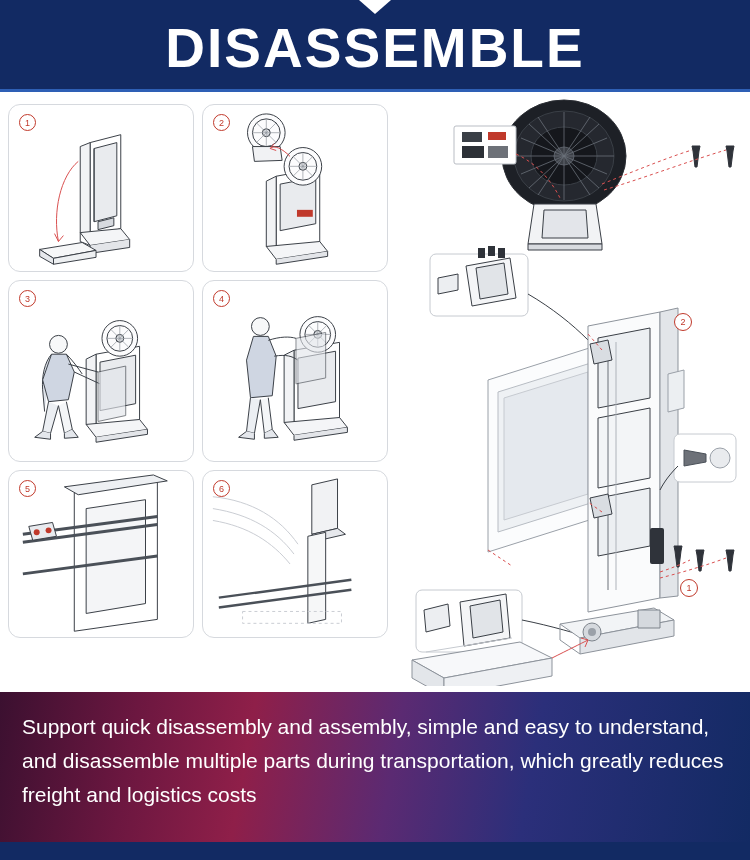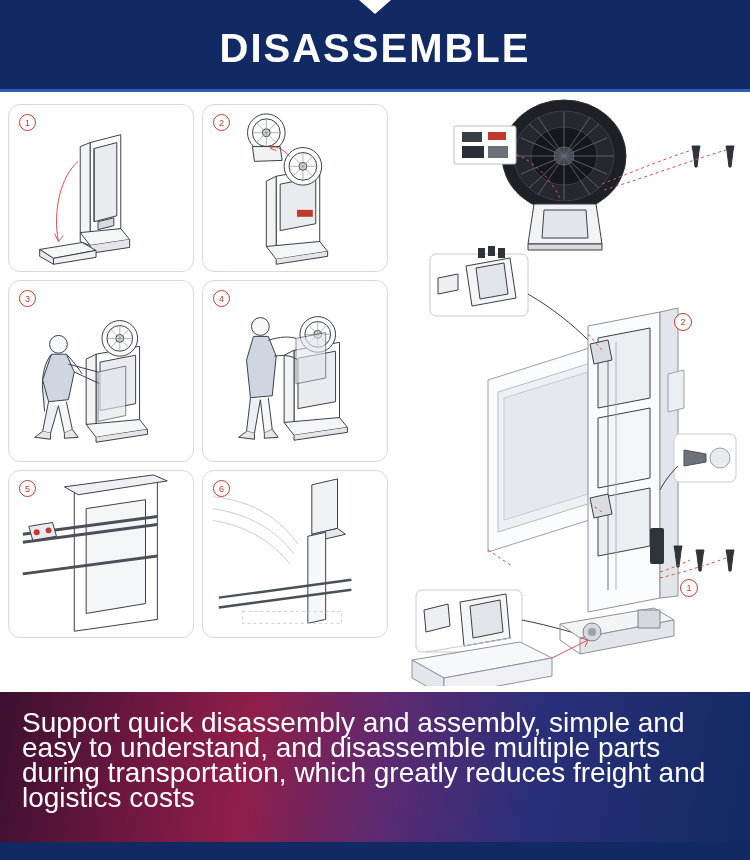--- a/index.html
+++ b/index.html
@@ -38,21 +38,21 @@
     top: 0;
     transform: translateX(-50%);
     width: 0; height: 0;
     border-left: 16px solid transparent;
     border-right: 16px solid transparent;
     border-top: 14px solid #ffffff;
     z-index: 3;
   }
   .header-title {
     color: #ffffff;
-    font-size: 40px;
+    font-size: 55px;
     font-weight: bold;
     letter-spacing: 2px;
     line-height: 1;
     margin-top: 4px;
   }
   .header-underline {
     position: absolute;
     left: 0;
     bottom: 0;
     width: 750px;
@@ -131,22 +131,22 @@
     position: absolute;
     left: 0; top: 692px;
     width: 750px;
     height: 168px;
     background: linear-gradient(100deg, #3b1030 0%, #6c1740 18%, #8f1f49 33%, #5b2a72 52%, #2b2f7a 70%, #122a63 100%);
     box-sizing: border-box;
     padding: 18px 22px 0 22px;
   }
   .footer-text {
     color: #ffffff;
-    font-size: 28px;
-    line-height: 25px;
+    font-size: 21px;
+    line-height: 34px;
     font-family: "Liberation Sans", sans-serif;
   }
   .footer-bottom {
     position: absolute;
     left: 0; bottom: 0;
     width: 750px;
     height: 18px;
     background: #122a63;
   }
 </style>

